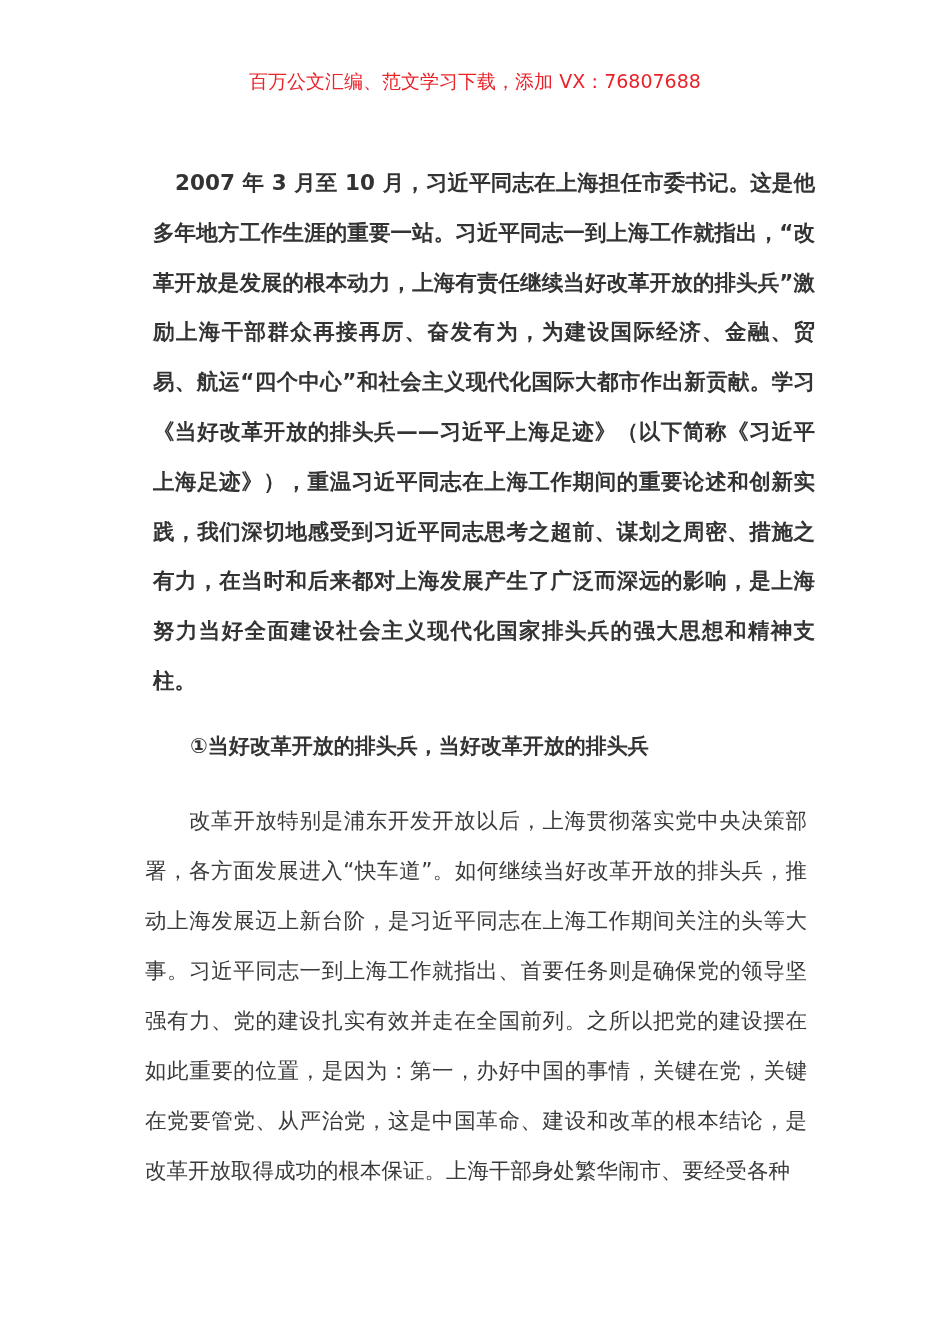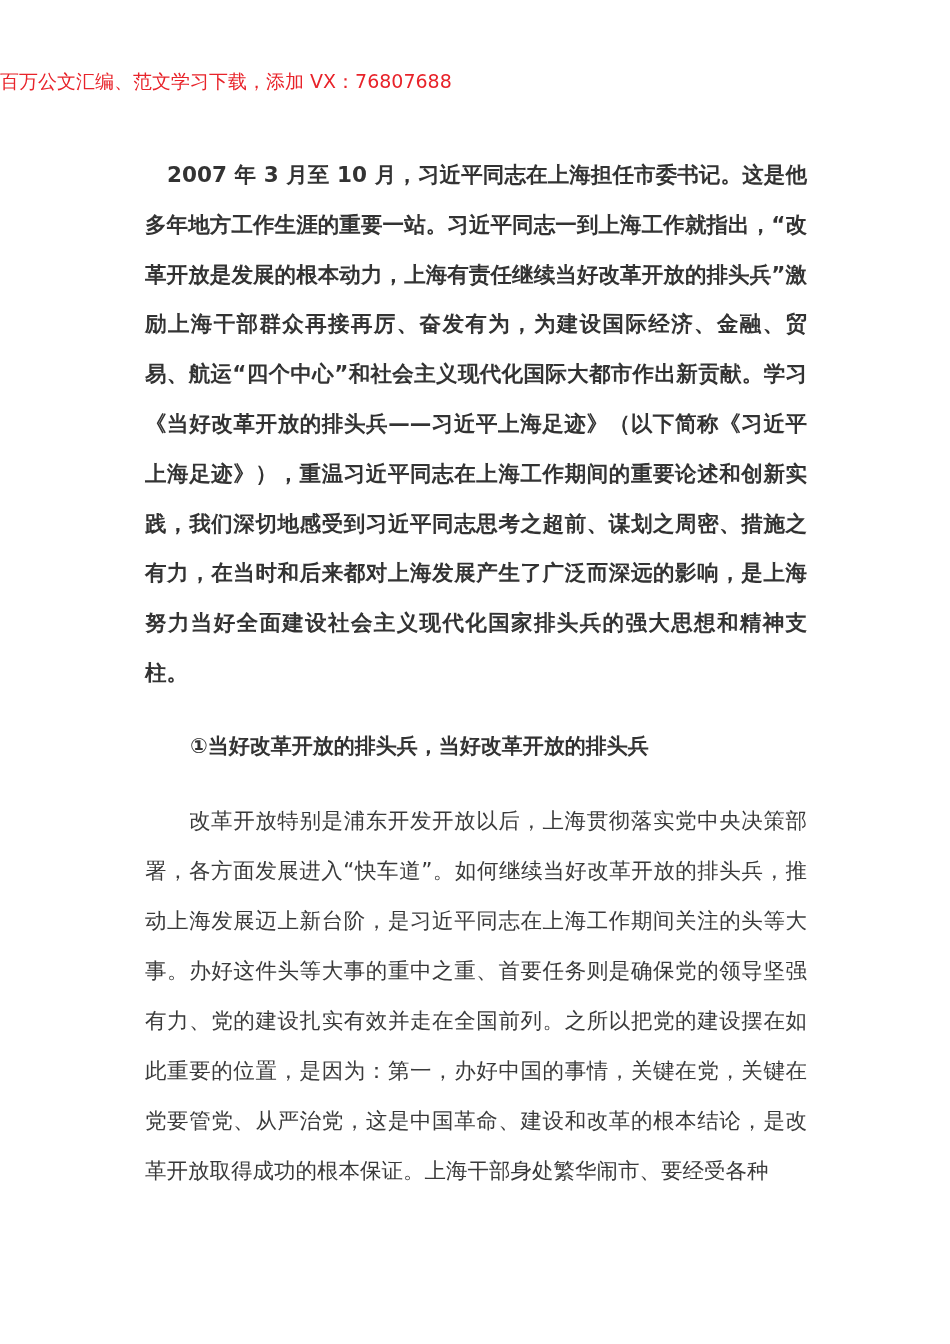--- a/index.html
+++ b/index.html
@@ -19,39 +19,40 @@
       left: 0; top: 0;
       width: 950px;
       height: 1344px;
       background: #ffffff;
     }
     .watermark {
       position: absolute;
       top: 66px;
       left: 0;
       width: 950px;
+      text-align: center;
       color: #e8232a;
       font-size: 19px;
       line-height: 30px;
       letter-spacing: 0px;
     }
     .content {
       position: absolute;
       left: 145px;
       width: 662px;
       color: #333333;
       font-size: 21.5px;
     }
     .para-bold {
       top: 150px;
       font-weight: bold;
       line-height: 49.8px;
       text-align: justify;
       text-indent: 22px;
-      margin: 0;
+      margin: 8px;
     }
     .heading {
       position: absolute;
       left: 190px;
       top: 726px;
       color: #333333;
       font-size: 21px;
       font-weight: bold;
       line-height: 40px;
       margin: 0;
@@ -71,15 +72,15 @@
 <body>
 
 <div class="page">
 
   <div class="watermark">百万公文汇编、范文学习下载，添加 VX：76807688</div>
 
   <p class="content para-bold">2007 年 3 月至 10 月，习近平同志在上海担任市委书记。这是他多年地方工作生涯的重要一站。习近平同志一到上海工作就指出，“改革开放是发展的根本动力，上海有责任继续当好改革开放的排头兵”激励上海干部群众再接再厉、奋发有为，为建设国际经济、金融、贸易、航运“四个中心”和社会主义现代化国际大都市作出新贡献。学习《当好改革开放的排头兵——习近平上海足迹》（以下简称《习近平上海足迹》），重温习近平同志在上海工作期间的重要论述和创新实践，我们深切地感受到习近平同志思考之超前、谋划之周密、措施之有力，在当时和后来都对上海发展产生了广泛而深远的影响，是上海努力当好全面建设社会主义现代化国家排头兵的强大思想和精神支柱。</p>
 
   <p class="heading">①当好改革开放的排头兵，当好改革开放的排头兵</p>
 
-  <p class="content para-regular">改革开放特别是浦东开发开放以后，上海贯彻落实党中央决策部署，各方面发展进入“快车道”。如何继续当好改革开放的排头兵，推动上海发展迈上新台阶，是习近平同志在上海工作期间关注的头等大事。办好这件头等大事的重中之重、首要任务则是确保党的领导坚强有力、党的建设扎实有效并走在全国前列。之所以把党的建设摆在如此重要的位置，是因为：第一，办好中国的事情，关键在党，关键在党要管党、从严治党，这是中国革命、建设和改革的根本结论，是改革开放取得成功的根本保证。上海干部身处繁华闹市、要经受各种</p>
+  <p class="content para-regular">改革开放特别是浦东开发开放以后，上海贯彻落实党中央决策部署，各方面发展进入“快车道”。如何继续当好改革开放的排头兵，推动上海发展迈上新台阶，是习近平同志在上海工作期间关注的头等大事。习近平同志一到上海工作就指出、首要任务则是确保党的领导坚强有力、党的建设扎实有效并走在全国前列。之所以把党的建设摆在如此重要的位置，是因为：第一，办好中国的事情，关键在党，关键在党要管党、从严治党，这是中国革命、建设和改革的根本结论，是改革开放取得成功的根本保证。上海干部身处繁华闹市、要经受各种</p>
 
 </div>
 
 </body></html>

